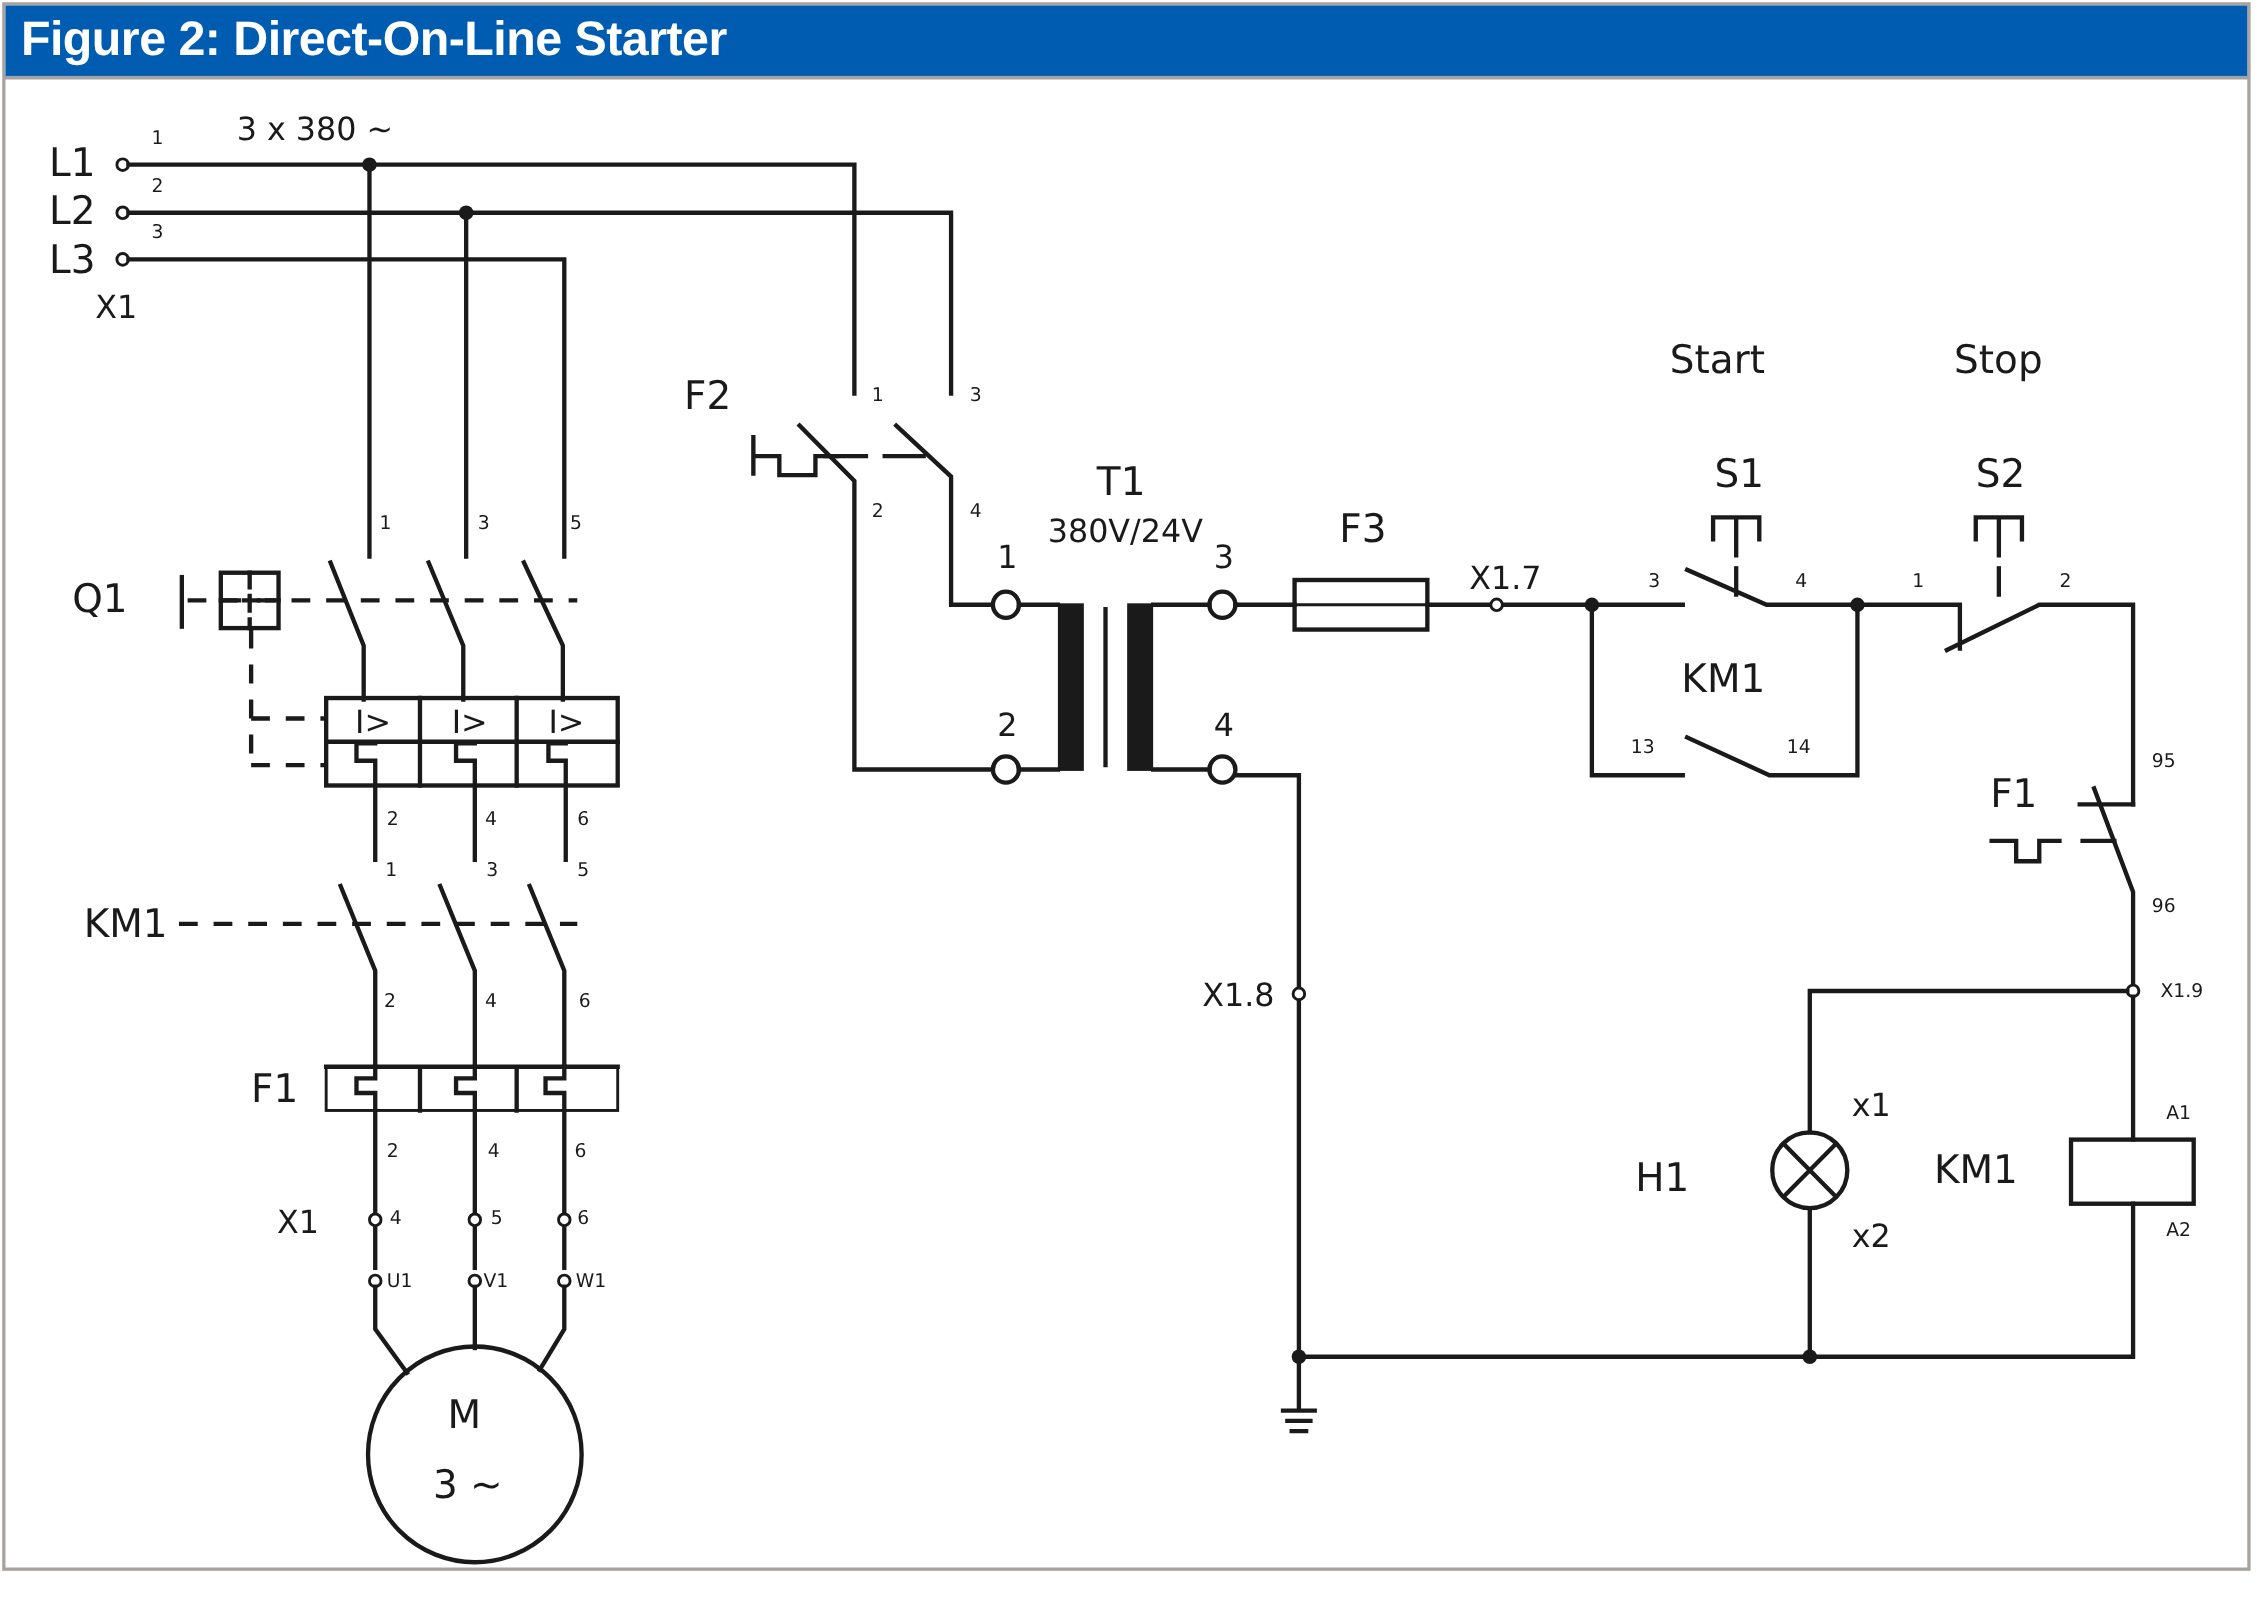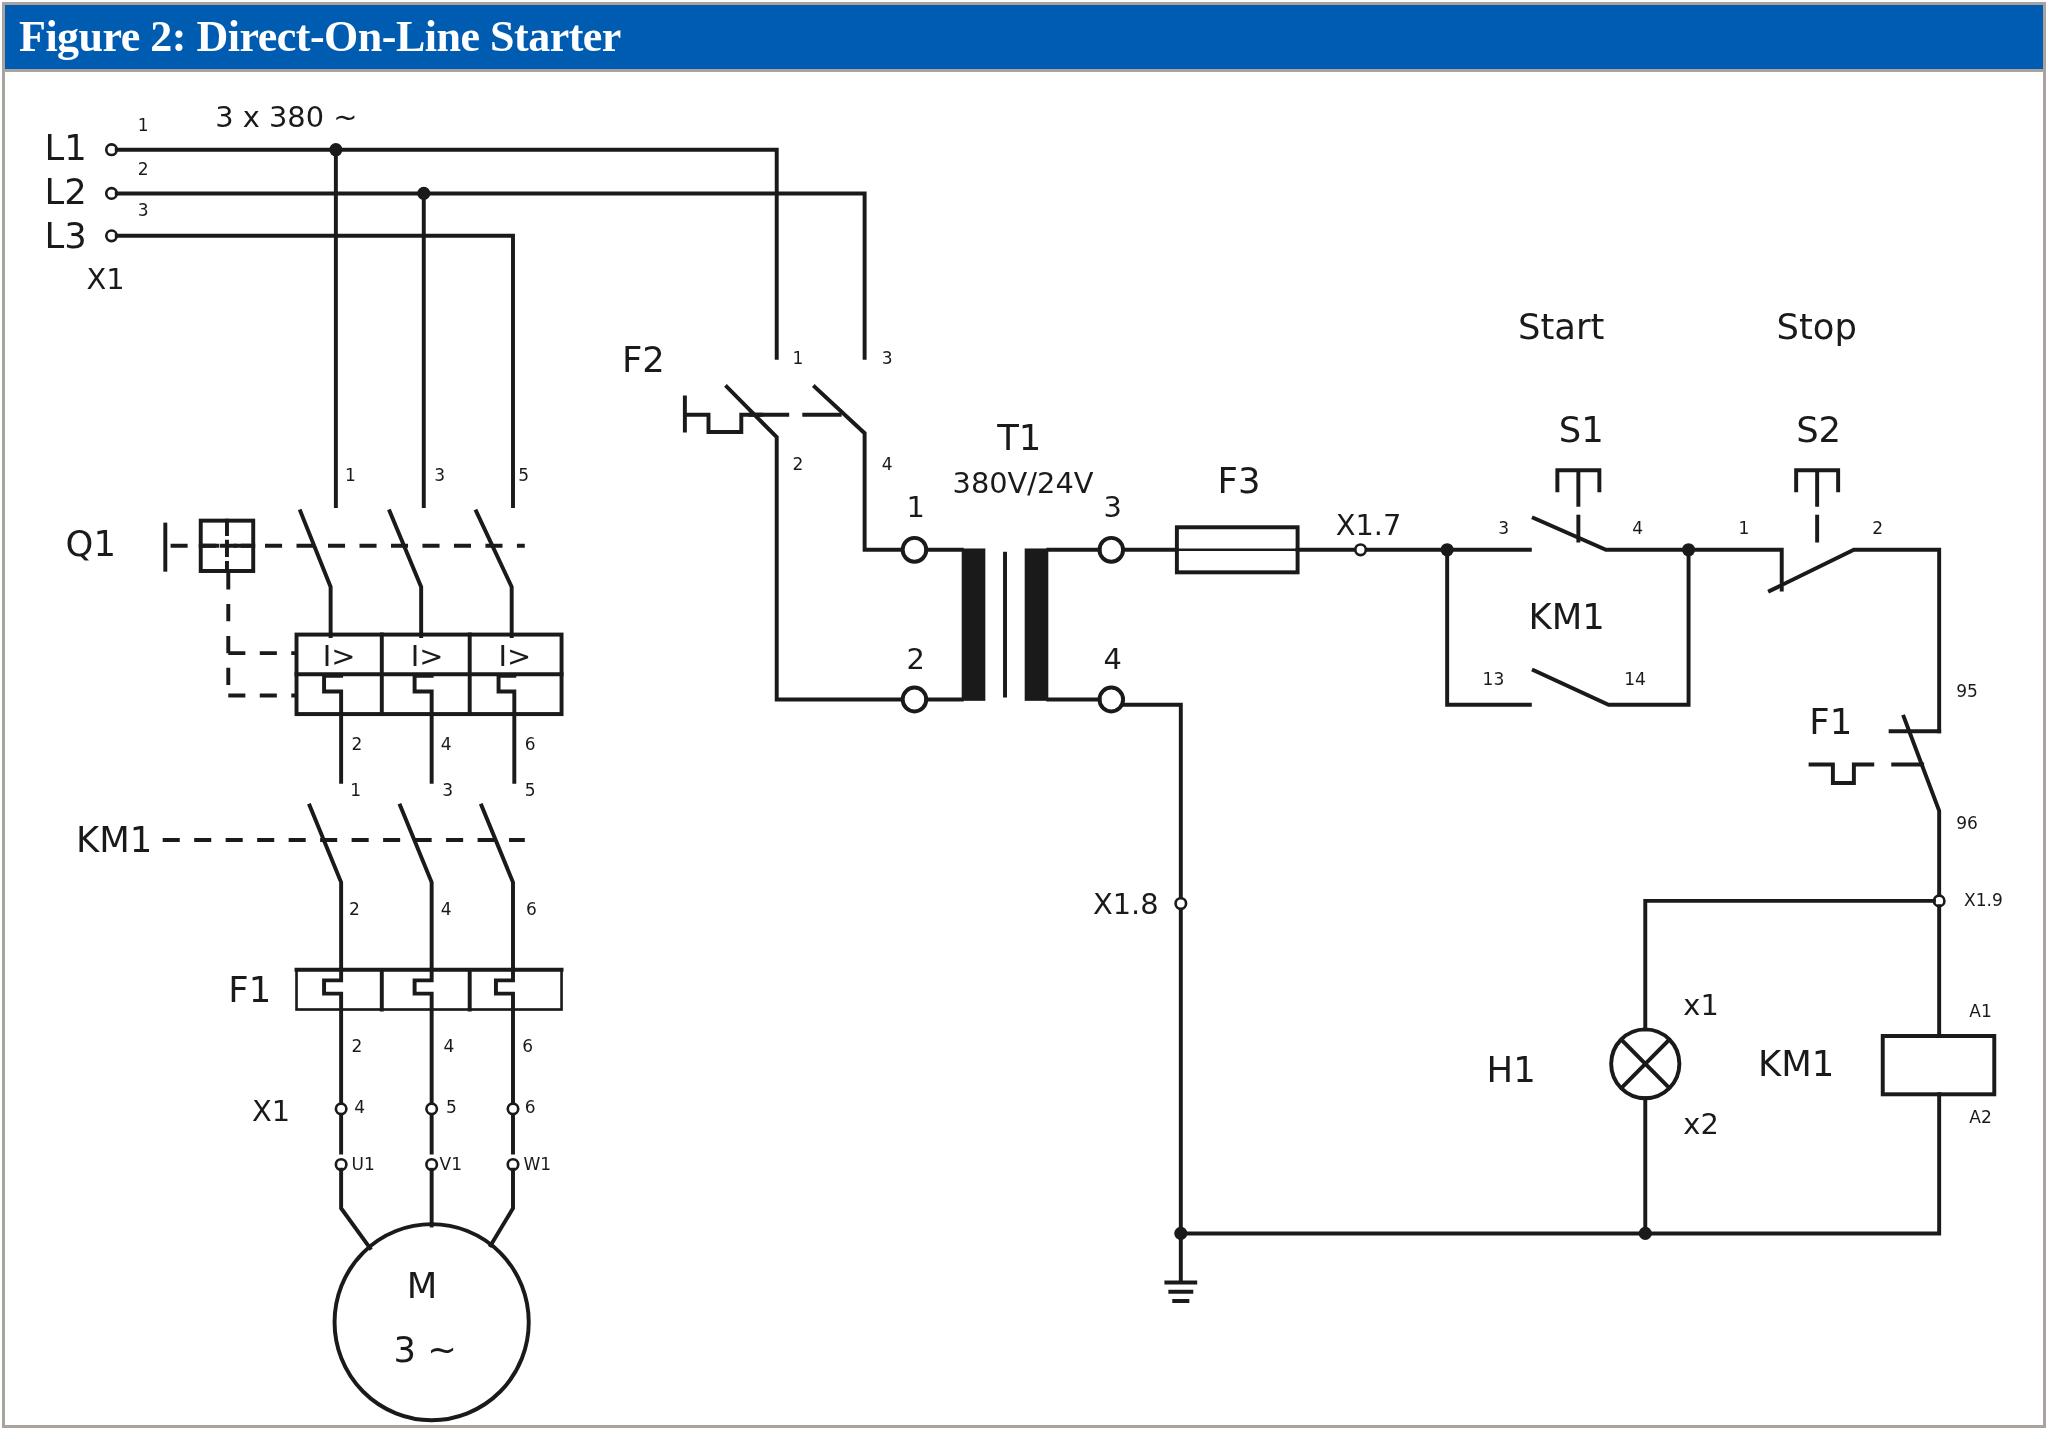--- a/index.html
+++ b/index.html
@@ -1,19 +1,19 @@
 <!DOCTYPE html>
 <html><head>
 <meta charset="utf-8">
 <style>
   html, body { margin:0; padding:0; background:#ffffff; }
   body { width:2052px; height:1452px; overflow:hidden; position:relative; font-family:"DejaVu Sans", sans-serif; }
   .frame { position:absolute; left:2px; top:2px; width:2044px; height:1426px; border:3px solid #a8a39f; box-sizing:border-box; background:#fff; }
   .header { position:absolute; left:5px; top:5px; width:2038px; height:67px; background:#005cb0; border-bottom:3px solid #a8a39f; box-sizing:border-box; }
-  .header-title { position:absolute; left:14px; top:6px; color:#ffffff; font-family:Liberation Serif, serif; font-weight:bold; font-size:44px; letter-spacing:-0.5px;text-align:center; }
+  .header-title { position:absolute; left:14px; top:6px; color:#ffffff; font-family:Liberation Sans, sans-serif; font-weight:bold; font-size:44px; letter-spacing:-0.5px;text-align:center; }
   svg.diagram { position:absolute; left:0; top:0; }
   svg text { font-family:"DejaVu Sans", sans-serif; fill:#1a1a1a; }
   .w { stroke:#1a1a1a; stroke-width:3; fill:none; stroke-linecap:square; }
   .thin { stroke:#1a1a1a; stroke-width:2; fill:none; }
   .dash { stroke:#1a1a1a; stroke-width:3; fill:none; stroke-dasharray:13 11; }
   .lbl-l { font-size:27px; }
   .lbl-m { font-size:22px; }
   .lbl-s { font-size:13px; }
   .dot { fill:#1a1a1a; }
   .term { fill:#fff; stroke:#1a1a1a; stroke-width:2; }

